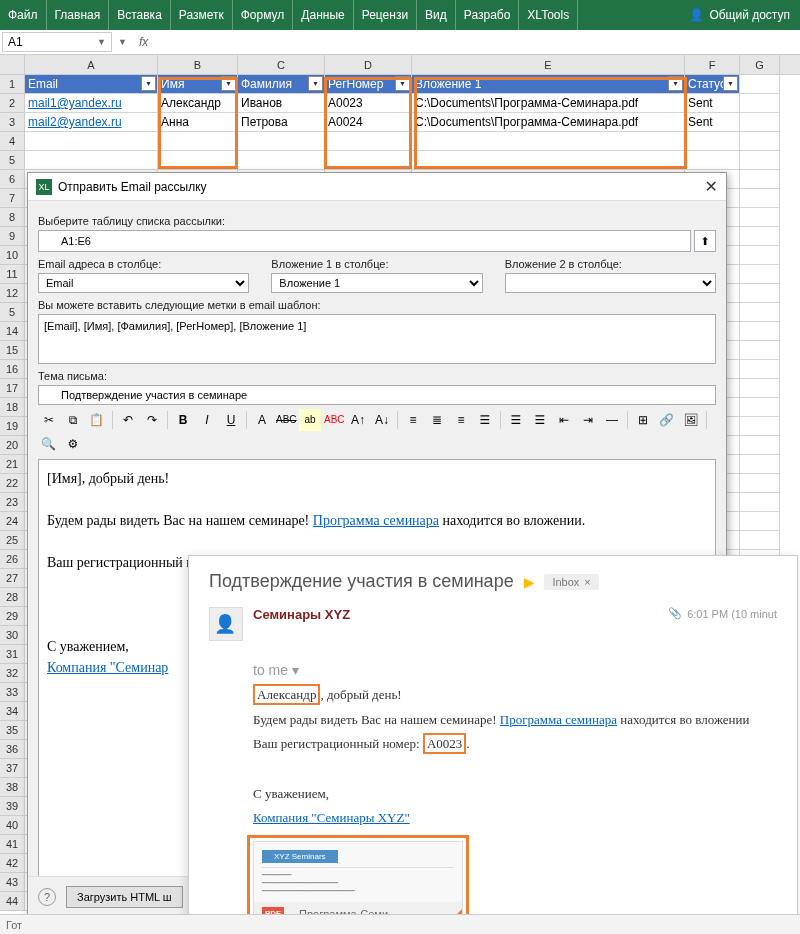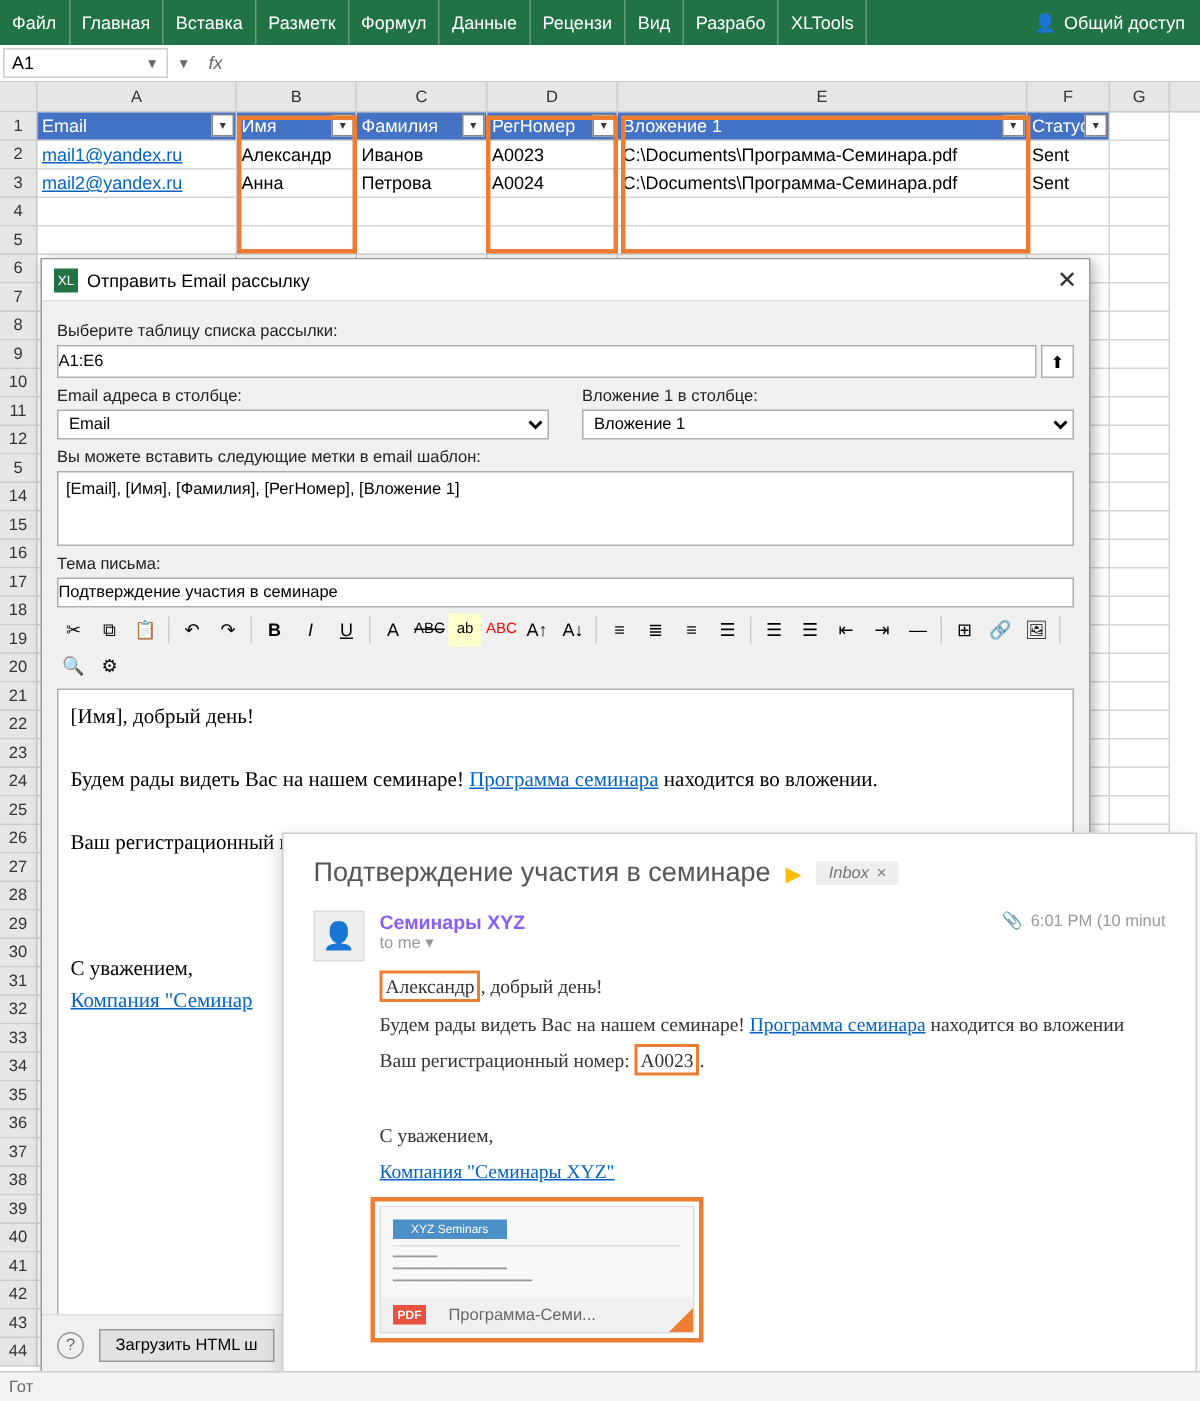--- a/index.html
+++ b/index.html
@@ -40,21 +40,21 @@
 
 .highlight { position: absolute; border: 3px solid #ed7d31; pointer-events: none; }
 
 
 .dialog { position: absolute; left: 27px; top: 172px; width: 700px; height: 745px; background: #f0f0f0; border: 1px solid #999; box-shadow: 2px 2px 8px rgba(0,0,0,0.3); }
 .dialog-title { height: 28px; background: #fff; display: flex; align-items: center; padding: 0 8px; border-bottom: 1px solid #ddd; justify-content: center; }
 .dialog-title-icon { width: 16px; height: 16px; background: #217346; color: #fff; font-size: 9px; text-align: center; line-height: 16px; margin-right: 6px; }
 .dialog-close { margin-left: auto; font-size: 16px; cursor: pointer; color: #333; }
 .dialog-body { padding: 8px 10px; }
 .dlg-label { font-size: 11px; color: #222; margin: 6px 0 3px; }
-.dlg-input { width: 100%; border: 1px solid #abadb3; padding: 3px 0; font-size: 11px; background: #fff; }
+.dlg-input { width: 100%; border: 1px solid #abadb3; padding: 3px 22px; font-size: 11px; background: #fff; }
 .range-row { display: flex; gap: 3px; }
 .range-input { flex: 1; }
 .range-btn { width: 22px; height: 22px; border: 1px solid #abadb3; background: #fff; text-align: center; font-size: 11px; }
 .three-col { display: flex; gap: 22px; }
 .three-col > div { flex: 1; }
 .dlg-select { width: 100%; border: 1px solid #abadb3; padding: 2px 3px; font-size: 11px; background: #fff; }
 .tags-box { border: 1px solid #abadb3; background: #fff; padding: 5px; font-size: 11px; height: 50px; }
 
 
 .rt-toolbar { display: flex; gap: 2px; padding: 4px 0; flex-wrap: wrap; align-items: center; }
@@ -64,25 +64,25 @@
 .rt-editor a { color: #0563c1; text-decoration: underline; }
 
 .dialog-footer { position: absolute; bottom: 0; left: 0; right: 0; height: 40px; background: #f0f0f0; border-top: 1px solid #ddd; display: flex; align-items: center; padding: 0 10px; gap: 10px; }
 .help-icon { width: 18px; height: 18px; border: 1px solid #999; border-radius: 50%; text-align: center; line-height: 16px; font-size: 11px; color: #666; }
 .dlg-btn { padding: 4px 10px; border: 1px solid #999; background: #e1e1e1; font-size: 11px; }
 
 
 .email-preview { position: absolute; left: 188px; top: 555px; width: 610px; height: 375px; background: #fff; border: 1px solid #ccc; box-shadow: -2px 2px 10px rgba(0,0,0,0.15); padding: 15px 20px; overflow: hidden; }
 .email-subj { font-size: 18px; color: #555; display: flex; align-items: center; gap: 10px; }
 .email-tag { font-size: 14px; color: #fb0; }
-.email-inbox { background: #eee; padding: 2px 8px; font-size: 11px; color: #777; border-radius: 2px; display: flex; align-items: center; gap: 5px; font-style: italic; }
+.email-inbox { background: #eee; padding: 2px 8px; font-size: 11px; color: #777; border-radius: 2px; display: flex; align-items: center; gap: 5px; }
 .email-from-row { display: flex; align-items: flex-start; margin-top: 15px; gap: 10px; }
 .avatar { width: 34px; height: 34px; background: #eee; border: 1px solid #ddd; display: flex; align-items: center; justify-content: center; color: #bbb; font-size: 18px; }
-.email-from { font-weight: bold; font-size: 13px; color: #8b5cf6; }
-.email-to { font-size: 11px; color: #999; }
+.email-from { font-weight: bold; font-size: 13px; color: #7f1d1d; }
+.email-to { font-size: 14px; color: #999; margin-top: 40px; }
 .email-time { margin-left: auto; font-size: 11px; color: #999; display: flex; align-items: center; gap: 5px; }
 .email-body { margin-left: 44px; margin-top: 5px; font-size: 13px; color: #333; line-height: 1.9; font-family: 'Times New Roman', serif; }
 .email-body a { color: #0563c1; text-decoration: underline; }
 .email-attachment { margin-left: 44px; margin-top: 10px; width: 210px; border: 1px solid #ddd; }
 .att-preview { height: 60px; background: #f8f8f8; padding: 8px; font-size: 7px; color: #999; }
 .att-preview-title { background: #4d8fc7; color: #fff; padding: 2px 12px; display: inline-block; font-size: 8px; }
 .att-bar { background: #f0f0f0; padding: 5px 8px; font-size: 11px; color: #666; display: flex; align-items: center; gap: 15px; position: relative; }
 .pdf-icon { background: #e8523f; color: #fff; font-size: 8px; padding: 2px 3px; font-weight: bold; }
 .att-fold { position: absolute; right: 0; bottom: 0; width: 0; height: 0; border-left: 16px solid transparent; border-bottom: 16px solid #ed7d31; }
 
@@ -594,20 +594,24 @@
       <button class="range-btn">⬆</button>
     </div>
     <div class="three-col">
       <div>
         <div class="dlg-label">Email адреса в столбце:</div>
         <select class="dlg-select"><option>Email</option></select>
       </div>
       <div>
         <div class="dlg-label">Вложение 1 в столбце:</div>
         <select class="dlg-select"><option>Вложение 1</option></select>
+      </div>
+      <div>
+        <div class="dlg-label">Вложение 2 в столбце:</div>
+        <select class="dlg-select"><option></option></select>
       </div>
     </div>
     <div class="dlg-label">Вы можете вставить следующие метки в email шаблон:</div>
     <div class="tags-box">[Email], [Имя], [Фамилия], [РегНомер], [Вложение 1]</div>
     <div class="dlg-label">Тема письма:</div>
     <input class="dlg-input" value="Подтверждение участия в семинаре" style="">
     
     <div class="rt-toolbar">
       <span class="rt-btn">✂</span>
       <span class="rt-btn">⧉</span>

